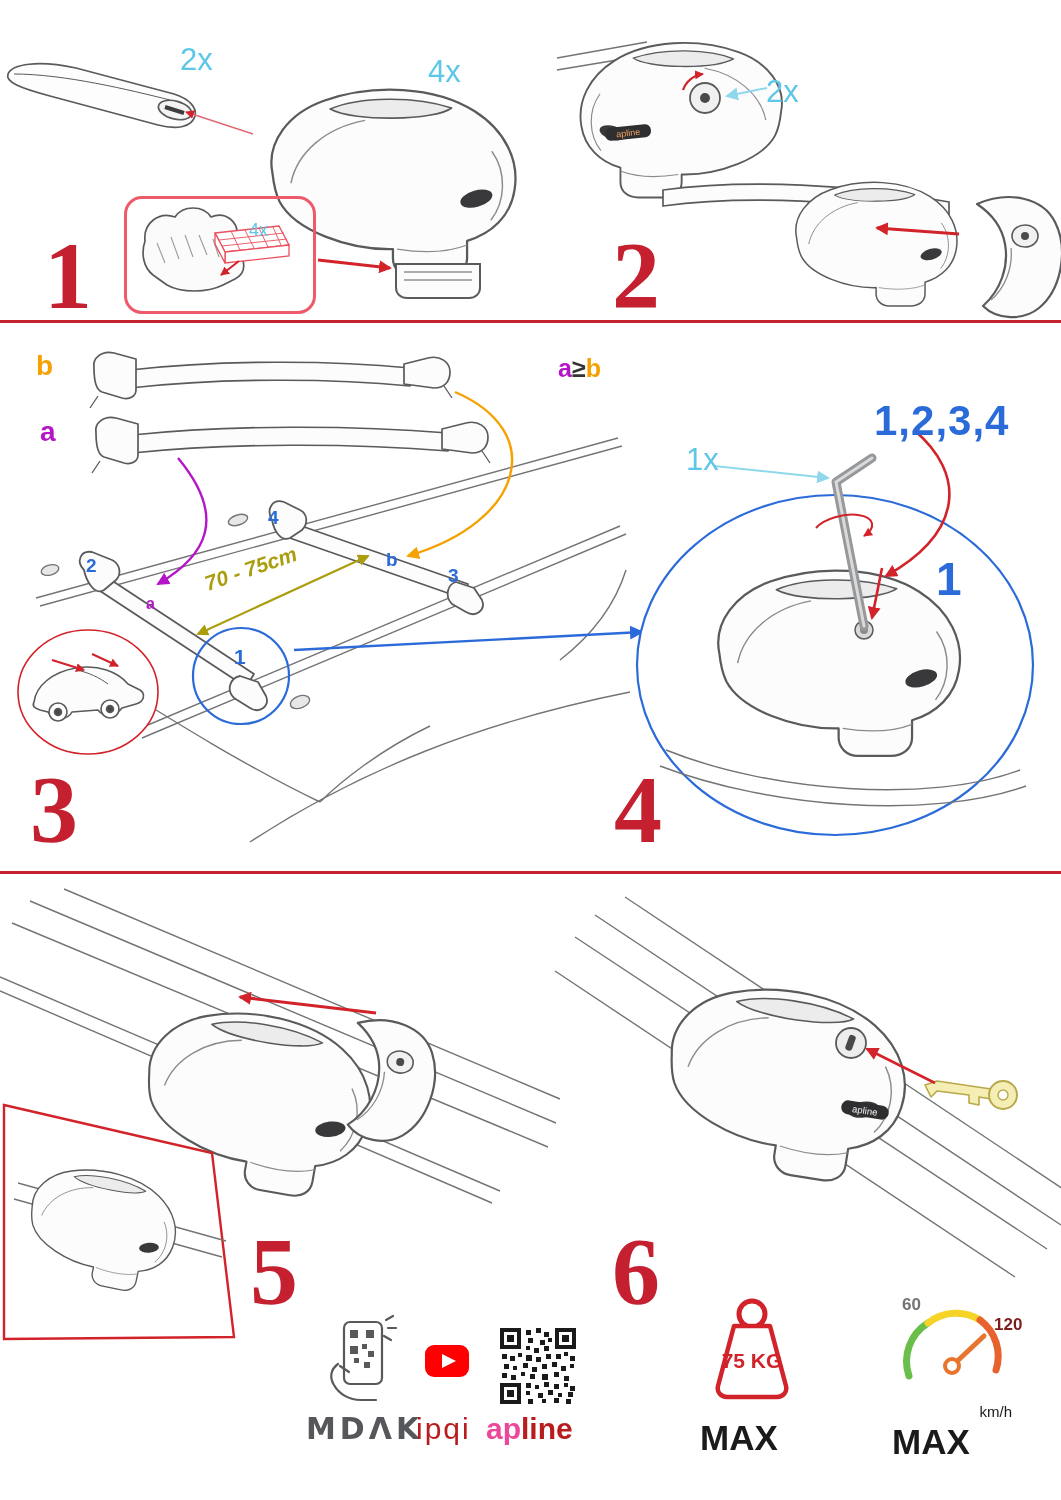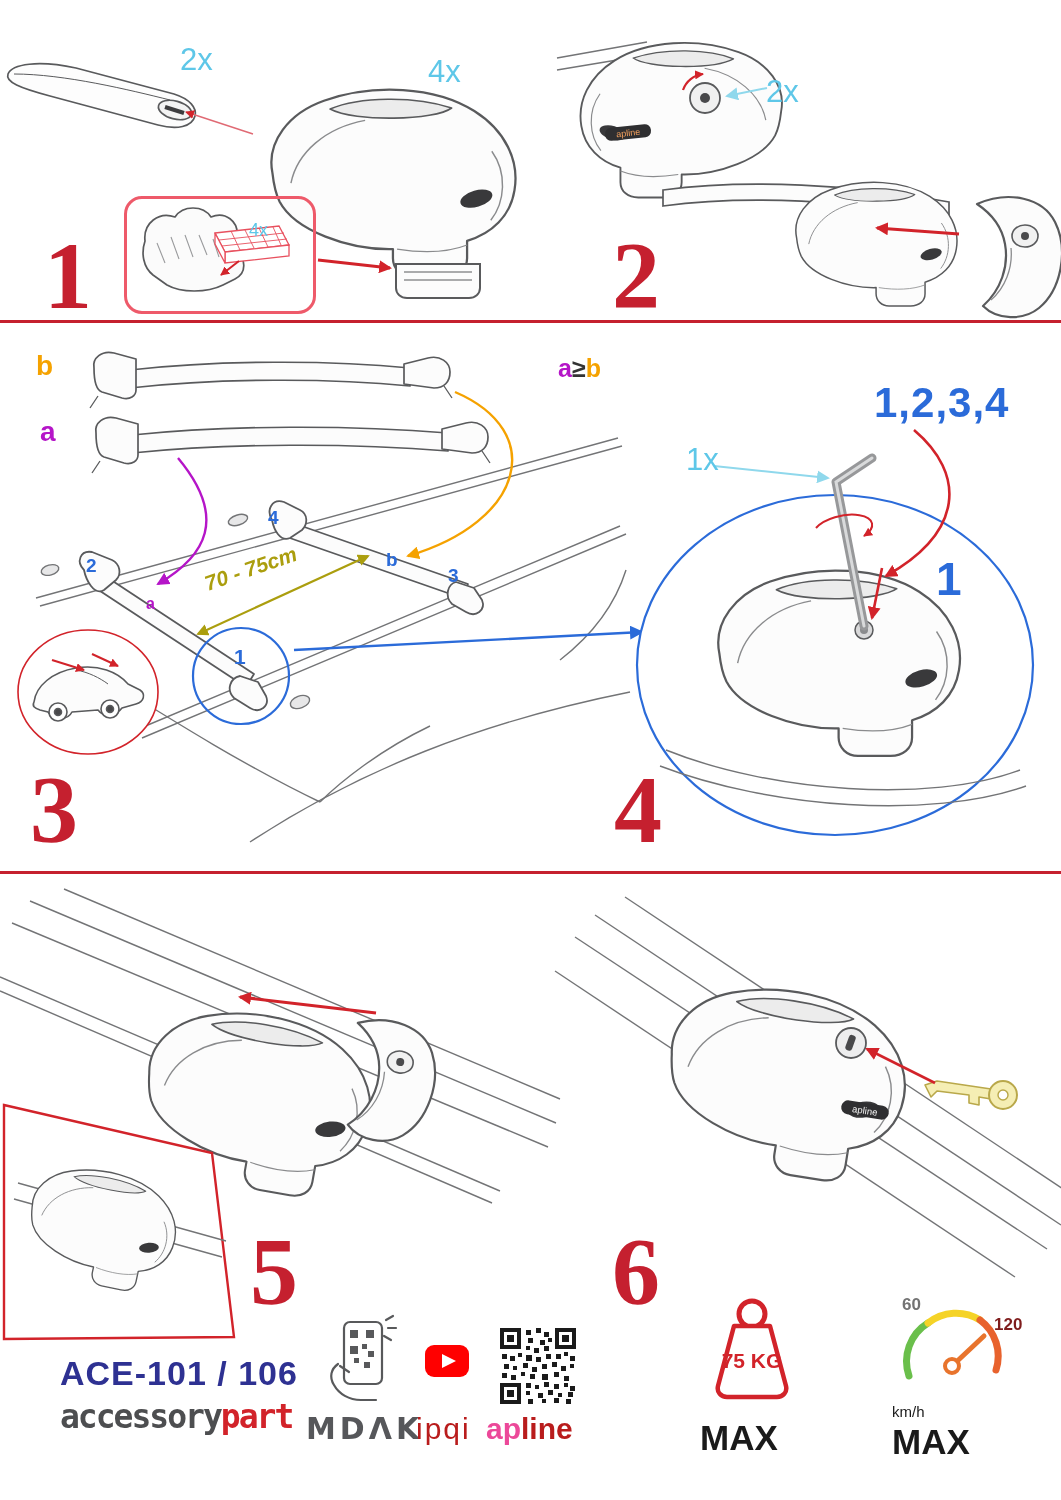--- a/index.html
+++ b/index.html
@@ -21,21 +21,21 @@
   .seq{position:absolute;color:#2b6bd9;font:700 42px/1 "Liberation Sans",sans-serif;letter-spacing:1px}
   .bigone{position:absolute;color:#2b6bd9;font:700 46px/1 "Liberation Sans",sans-serif}
   .ft-code{position:absolute;color:#2e3192;font:700 34px/1 "Liberation Sans",sans-serif;letter-spacing:1px}
   .ft-brand{position:absolute;font:700 33px/1 "DejaVu Sans Mono",monospace;letter-spacing:-2px}
   .ft-mdak{position:absolute;color:#56575a;font:700 30px/1 "DejaVu Sans",sans-serif;letter-spacing:4px}
   .ft-ipqi{position:absolute;color:#b91c1c;font:400 30px/1 "Liberation Sans",sans-serif;letter-spacing:2px}
   .ft-apline{position:absolute;font:700 30px/1 "Liberation Sans",sans-serif}
   .ft-max{position:absolute;color:#1a1a1a;font:700 35px/1 "Liberation Sans",sans-serif;}
   .ft-weight{position:absolute;color:#d2232a;font:700 21px/1 "Liberation Sans",sans-serif;text-align:center}
   .speedlbl{position:absolute;font:700 17px/1 "Liberation Sans",sans-serif}
-  .kmh{position:absolute;color:#1a1a1a;font:400 15px/1 "Liberation Sans",sans-serif;text-align:left}
+  .kmh{position:absolute;color:#1a1a1a;font:400 15px/1 "Liberation Sans",sans-serif;text-align:right}
 </style>
 </head>
 <body>
 
 <div class="page">
 
   <svg width="0" height="0">
     <defs>
       <marker id="m-red" markerUnits="userSpaceOnUse" markerWidth="13" markerHeight="13" refX="11" refY="6.5" orient="auto-start-reverse">
           <path d="M0 0L13 6.5L0 13Z" fill="#d2232a"></path>
@@ -222,21 +222,21 @@
       <path d="M242 128 L206 152 L234 296" stroke="#97989a" stroke-width="9" fill="none" stroke-linecap="round" stroke-linejoin="round"></path>
       <path d="M242 128 L206 152 L234 296" stroke="#d9dadb" stroke-width="3" fill="none" stroke-linecap="round"></path>
     </g>
     <path d="M186 198 A30 14 -12 1 1 234 206" stroke="#d2232a" stroke-width="2" fill="none" marker-end="url(#m-red-s)"></path>
     <path d="M252 238 L242 288" stroke="#d2232a" stroke-width="2.6" fill="none" marker-end="url(#m-red)"></path>
     <path d="M84 136 L198 148" stroke="#8fd8ec" stroke-width="2" fill="none" marker-end="url(#m-cyan)"></path>
     <path d="M284 100 C336 144 334 202 256 246" stroke="#d2232a" stroke-width="2.6" fill="none" marker-end="url(#m-red)"></path>
   </svg>
 
   <span class="qty" style="left:686px;top:444px">1x</span>
-  <span class="seq" style="left:874px;top:382px">1,2,3,4</span>
+  <span class="seq" style="left:874px;top:400px">1,2,3,4</span>
   <span class="bigone" style="left:936px;top:556px">1</span>
   <span class="num" style="left:614px;top:770px">4</span>
 
   <div class="divider" style="top:871px"></div>
 
   <svg style="left:0;top:885px" width="560" height="460" viewBox="0 0 560 460">
     <g stroke="#737476" stroke-width="1.4" fill="none">
       <path d="M30 16 L556 238"></path>
       <path d="M12 38 L548 262"></path>
       <path d="M0 92 L500 306"></path>
@@ -268,24 +268,20 @@
     <text x="310" y="229" text-anchor="middle" font-size="9.5" fill="#f0f0f0" font-family="Liberation Sans, sans-serif" transform="rotate(9 310 225)">apline</text>
     <g>
       <path d="M382 196 L436 204 L436 214 L424 212 L424 220 L414 218 L414 210 L382 206 L376 212 L370 200 Z" fill="#f5eeb4" stroke="#b9a84a" stroke-width="1.6" stroke-linejoin="round"></path>
       <circle cx="448" cy="210" r="14" fill="#f5eeb4" stroke="#b9a84a" stroke-width="2"></circle>
       <circle cx="448" cy="210" r="5" fill="#fff" stroke="#b9a84a" stroke-width="1.4"></circle>
     </g>
     <path d="M380 198 L312 164" stroke="#d2232a" stroke-width="2.6" fill="none" marker-end="url(#m-red)"></path>
   </svg>
   <span class="num" style="left:612px;top:1232px">6</span>
 
-  <span class="ft-code" style="left:60px;top:1356px">ACE-101 / 106</span>
-  <div class="ft-brand" style="left:60px;top:1400px">
-    <span style="color:#4d4e50">accessory</span><span style="color:#d2232a">part</span>
-  </div>
 
   <svg style="left:326px;top:1314px" width="76" height="92" viewBox="0 0 76 92">
     <g stroke="#58595b" stroke-width="2.2" fill="none" stroke-linecap="round">
       <rect x="18" y="8" width="38" height="62" rx="6" fill="#fff"></rect>
       <g fill="#58595b" stroke="none">
         <rect x="24" y="16" width="8" height="8"></rect>
           <rect x="40" y="16" width="8" height="8"></rect>
         <rect x="24" y="32" width="8" height="8"></rect>
           <rect x="36" y="30" width="5" height="5"></rect>
         <rect x="42" y="37" width="6" height="6"></rect>

